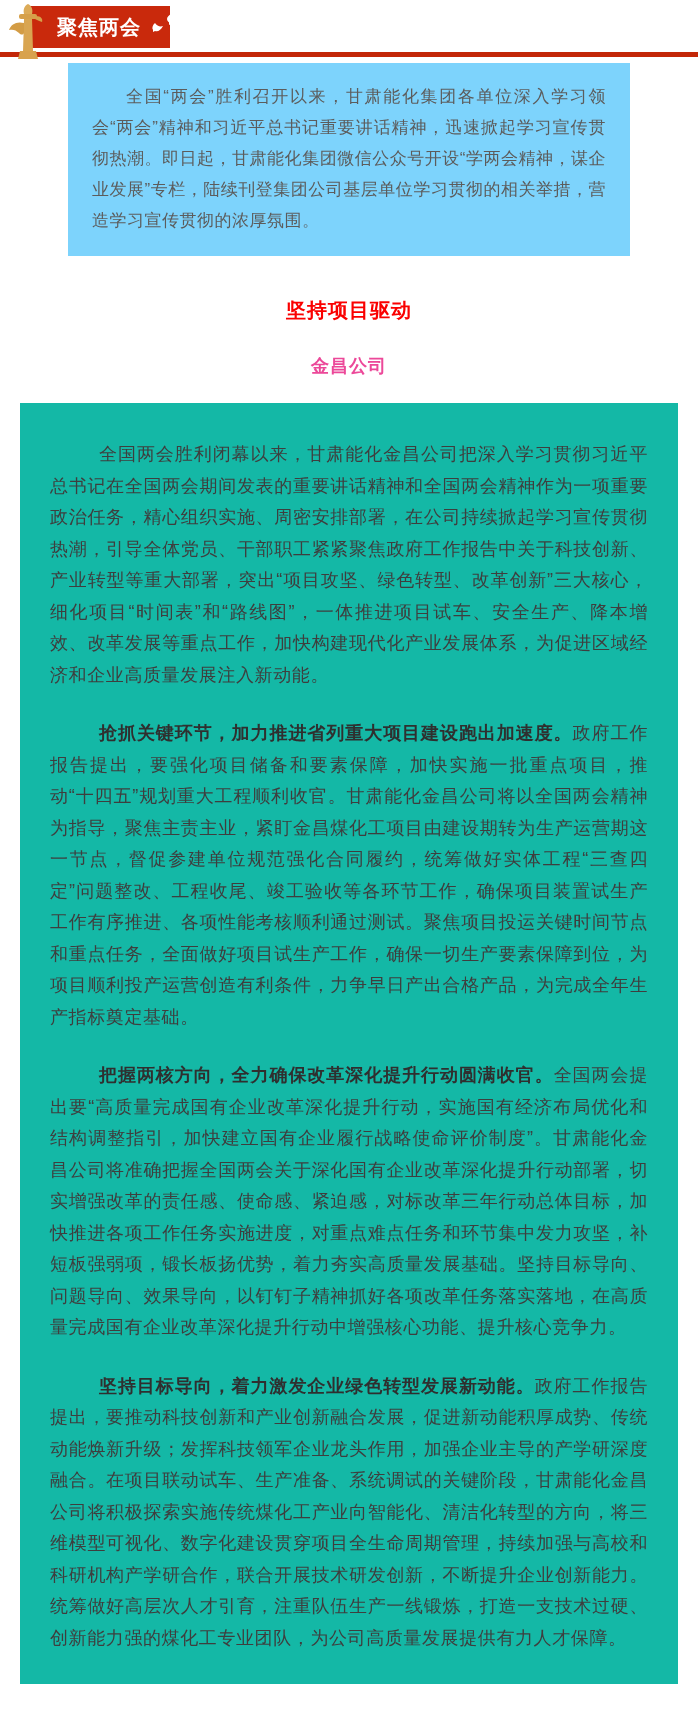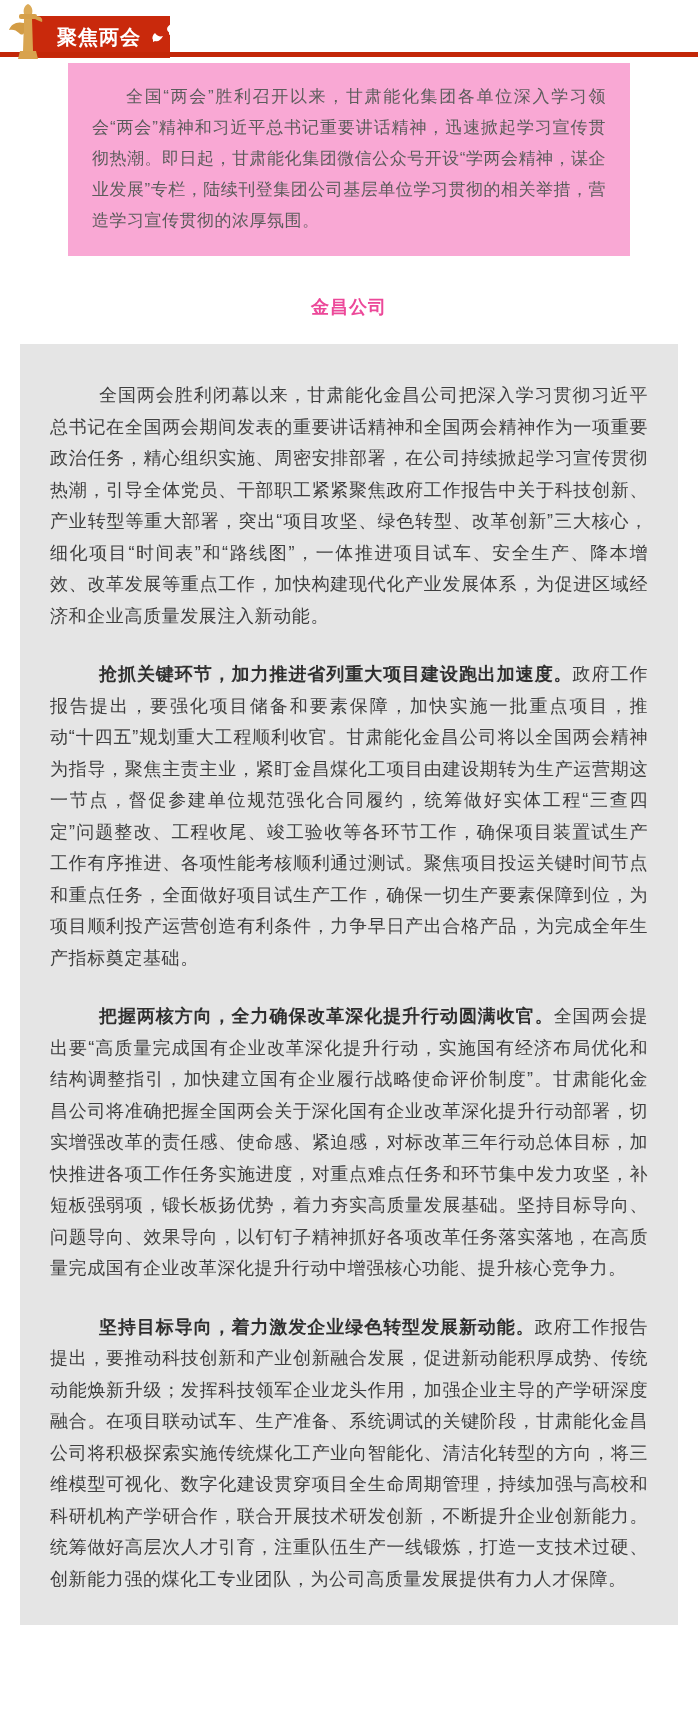--- a/index.html
+++ b/index.html
@@ -5,61 +5,61 @@
   * { box-sizing: border-box; }
   html,body { margin:0; padding:0; }
   body {
     width:698px; height:1713px; position:relative;
     background:#ffffff; overflow:hidden;
     font-family:"Liberation Sans","DejaVu Sans",sans-serif;
   }
   
   .header { position:relative; height:57px; }
   .banner {
-    position:absolute; left:30px; top:16px;
+    position:absolute; left:30px; top:6px;
     width:140px; height:42px;
     background:#c9290c;
     display:flex; align-items:center;
     padding-left:27px;
   }
   .banner-label {
     color:#ffffff; font-weight:bold; font-size:20px;
     letter-spacing:1px; white-space:nowrap;
   }
   .doves { margin-left:6px; position:relative; top:-1px; }
   .red-line {
     position:absolute; left:0; top:52px; width:698px; height:5px;
     background:#c32708;
   }
   .huabiao { position:absolute; left:8px; top:3px; z-index:2; }
   
   .intro-box {
     width:562px; margin:6px auto 4px;
-    background:#f9a8d4;
+    background:#7dd3fc;
     padding:18px 24px 20px;
   }
   .intro-text {
     font-size:17px; line-height:31px; color:#5c5c5c;
     text-indent:2em; letter-spacing:0.5px; text-align:justify;
   }
   
   .article-title {
     margin-top:40px; text-align:center;
     color:#fa0000; font-weight:bold; font-size:20px; line-height:29px;
     letter-spacing:1px;
   }
   .article-subtitle {
     margin-top:30px; text-align:center;
     color:#ec4899; font-weight:bold; font-size:18px; line-height:22px;
     letter-spacing:1px;
   }
   
   .main-box {
     width:658px; margin:26px auto 0;
-    background:#e5e5e5;
+    background:#14b8a6;
     padding:36px 30px 30px;
     min-height:1250px;
   }
   .main-box p {
     margin:0 0 27px;
     font-size:18px; line-height:31.5px; color:#3e3e3e;
     text-indent:2em; letter-spacing:0.6px; text-align:justify;
   }
   .main-box p:last-child { margin-bottom:0; }
   .para-lead { font-weight:bold; color:#2f2f2f;margin-left:13px; }
@@ -98,20 +98,21 @@
     </span>
   </div>
   <div class="red-line"></div>
 </div>
 
 <div class="intro-box">
   <div class="intro-text">全国“两会”胜利召开以来，甘肃能化集团各单位深入学习领会“两会”精神和习近平总书记重要讲话精神，迅速掀起学习宣传贯彻热潮。即日起，甘肃能化集团微信公众号开设“学两会精神，谋企业发展”专栏，陆续刊登集团公司基层单位学习贯彻的相关举措，营造学习宣传贯彻的浓厚氛围。</div>
 </div>
 
 <div class="article-title">
+  <div>坚持项目驱动</div>
 </div>
 
 <div class="article-subtitle">金昌公司</div>
 
 <div class="main-box">
   <p><span class="para-lead"></span><span>全国两会胜利闭幕以来，甘肃能化金昌公司把深入学习贯彻习近平总书记在全国两会期间发表的重要讲话精神和全国两会精神作为一项重要政治任务，精心组织实施、周密安排部署，在公司持续掀起学习宣传贯彻热潮，引导全体党员、干部职工紧紧聚焦政府工作报告中关于科技创新、产业转型等重大部署，突出“项目攻坚、绿色转型、改革创新”三大核心，细化项目“时间表”和“路线图”，一体推进项目试车、安全生产、降本增效、改革发展等重点工作，加快构建现代化产业发展体系，为促进区域经济和企业高质量发展注入新动能。</span></p>
   <p><span class="para-lead">抢抓关键环节，加力推进省列重大项目建设跑出加速度。</span><span>政府工作报告提出，要强化项目储备和要素保障，加快实施一批重点项目，推动“十四五”规划重大工程顺利收官。甘肃能化金昌公司将以全国两会精神为指导，聚焦主责主业，紧盯金昌煤化工项目由建设期转为生产运营期这一节点，督促参建单位规范强化合同履约，统筹做好实体工程“三查四定”问题整改、工程收尾、竣工验收等各环节工作，确保项目装置试生产工作有序推进、各项性能考核顺利通过测试。聚焦项目投运关键时间节点和重点任务，全面做好项目试生产工作，确保一切生产要素保障到位，为项目顺利投产运营创造有利条件，力争早日产出合格产品，为完成全年生产指标奠定基础。</span></p>
   <p><span class="para-lead">把握两核方向，全力确保改革深化提升行动圆满收官。</span><span>全国两会提出要“高质量完成国有企业改革深化提升行动，实施国有经济布局优化和结构调整指引，加快建立国有企业履行战略使命评价制度”。甘肃能化金昌公司将准确把握全国两会关于深化国有企业改革深化提升行动部署，切实增强改革的责任感、使命感、紧迫感，对标改革三年行动总体目标，加快推进各项工作任务实施进度，对重点难点任务和环节集中发力攻坚，补短板强弱项，锻长板扬优势，着力夯实高质量发展基础。坚持目标导向、问题导向、效果导向，以钉钉子精神抓好各项改革任务落实落地，在高质量完成国有企业改革深化提升行动中增强核心功能、提升核心竞争力。</span></p>
   <p><span class="para-lead">坚持目标导向，着力激发企业绿色转型发展新动能。</span><span>政府工作报告提出，要推动科技创新和产业创新融合发展，促进新动能积厚成势、传统动能焕新升级；发挥科技领军企业龙头作用，加强企业主导的产学研深度融合。在项目联动试车、生产准备、系统调试的关键阶段，甘肃能化金昌公司将积极探索实施传统煤化工产业向智能化、清洁化转型的方向，将三维模型可视化、数字化建设贯穿项目全生命周期管理，持续加强与高校和科研机构产学研合作，联合开展技术研发创新，不断提升企业创新能力。统筹做好高层次人才引育，注重队伍生产一线锻炼，打造一支技术过硬、创新能力强的煤化工专业团队，为公司高质量发展提供有力人才保障。</span></p>
 </div>

